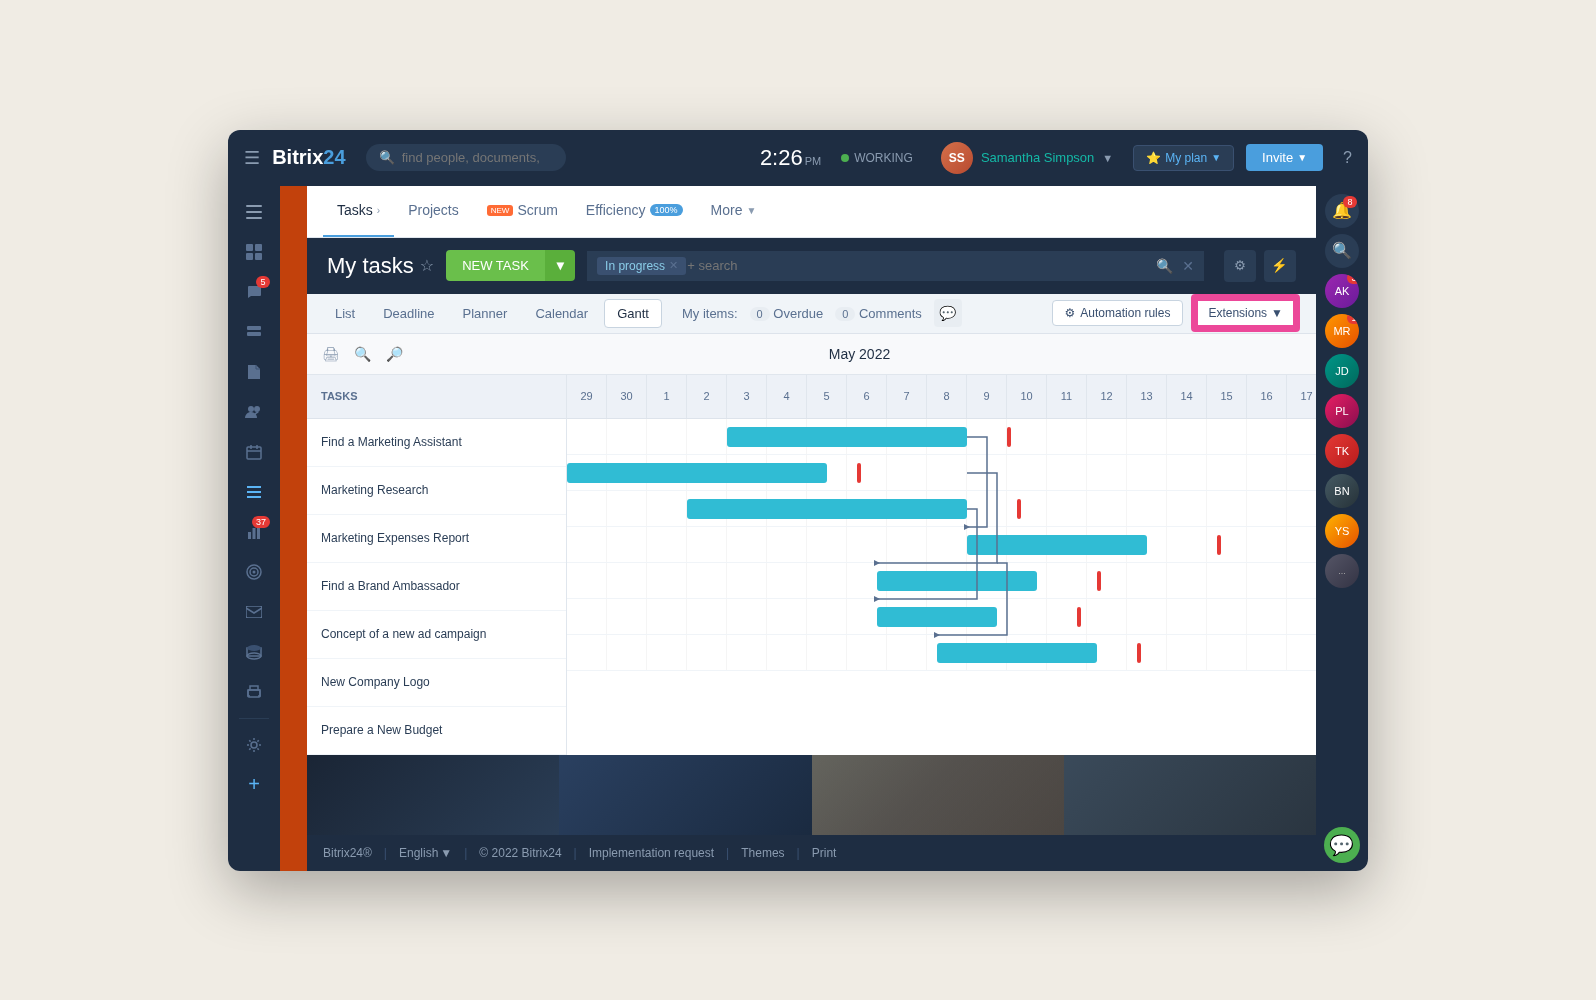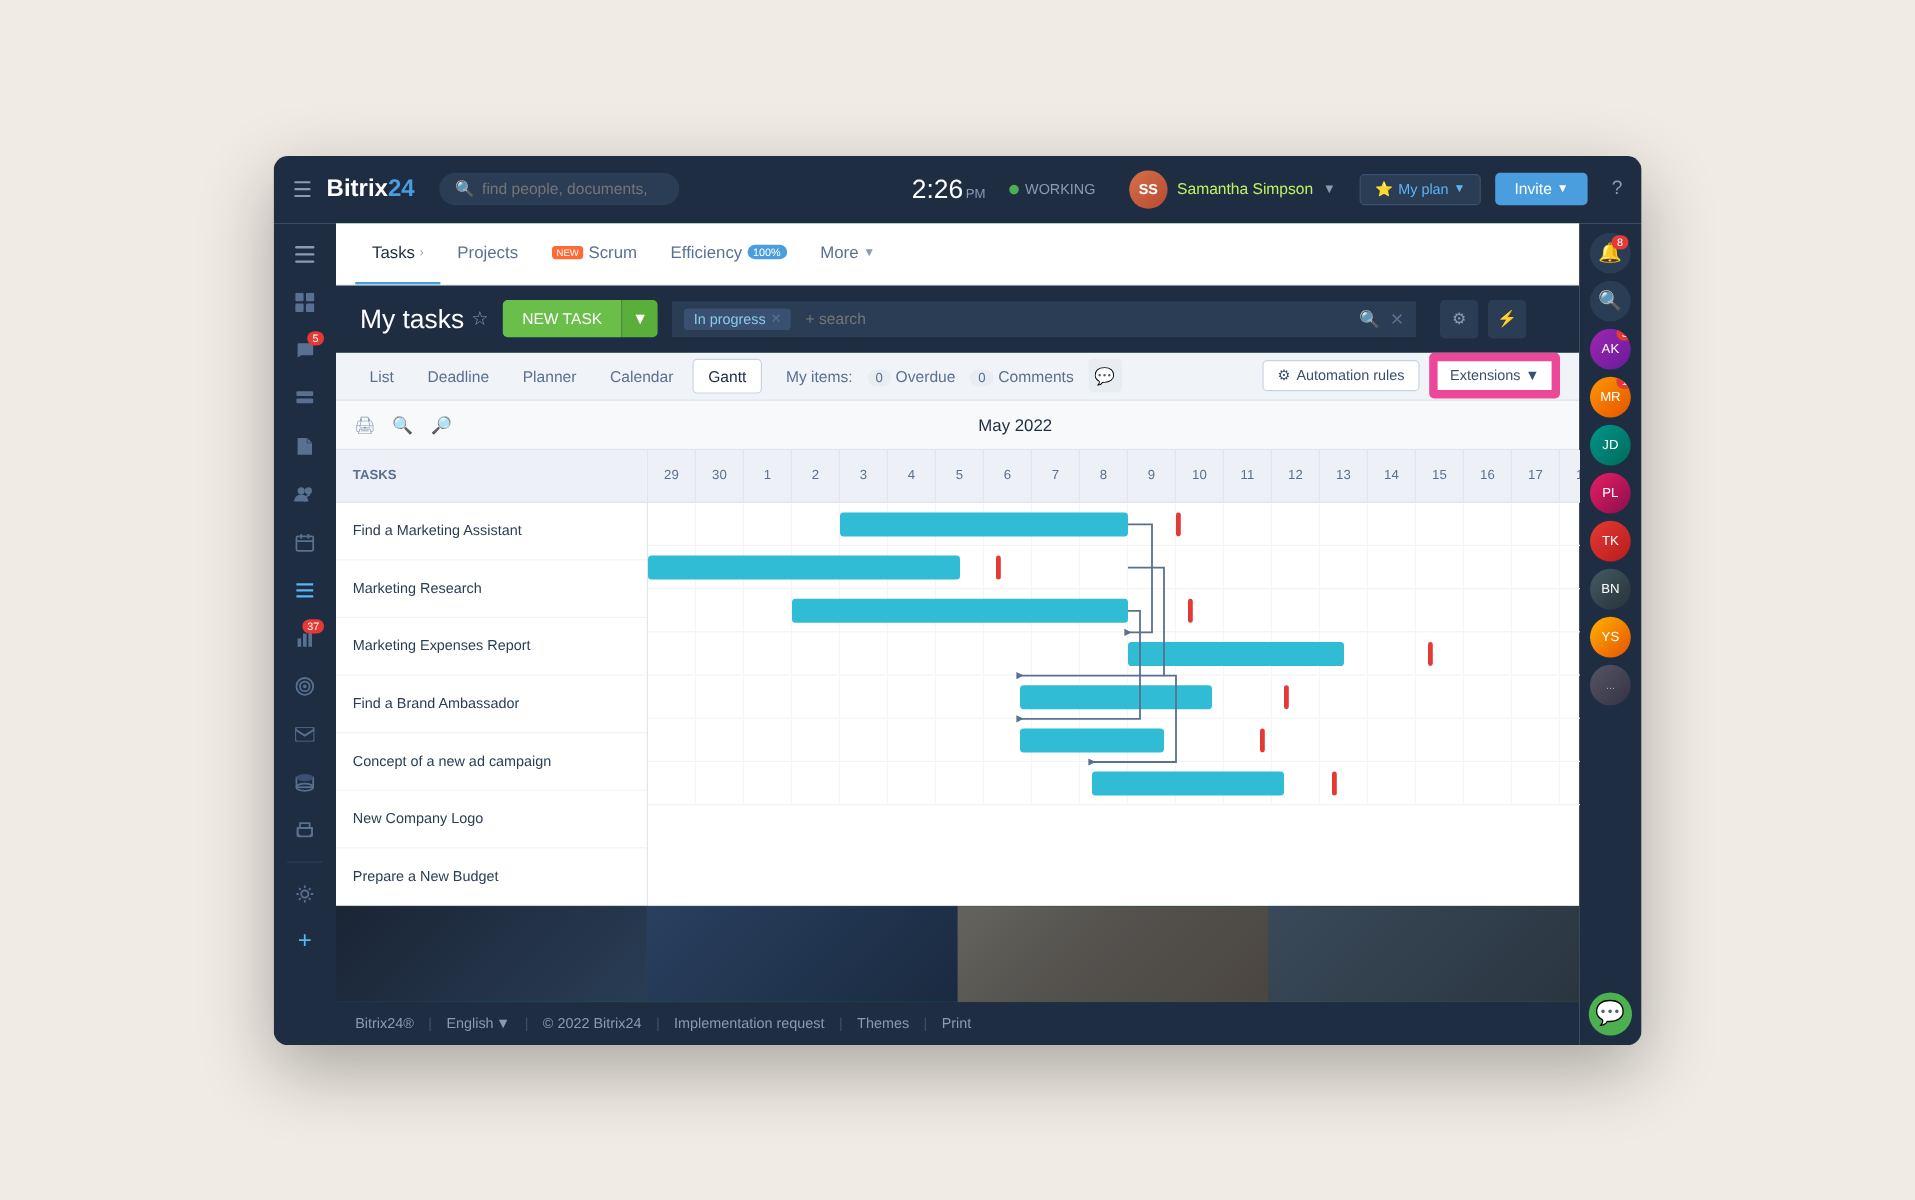--- a/index.html
+++ b/index.html
@@ -79,21 +79,21 @@
       gap: 8px;
       margin-left: 16px;
     }
     .avatar-img {
       width: 32px; height: 32px; border-radius: 50%;
       background: linear-gradient(135deg, #e88, #c55);
       display: flex; align-items: center; justify-content: center;
       color: #fff; font-size: 12px; font-weight: bold;
       overflow: hidden;
     }
-    .user-name { color: #bef264; font-size: 13px; }
+    .user-name { color: #14b8a6; font-size: 13px; }
     .my-plan-btn {
       background: #2a3d55;
       color: #5bb4f5;
       border: 1px solid #3a5070;
       border-radius: 4px;
       padding: 5px 12px;
       font-size: 12px;
       display: flex;
       align-items: center;
       gap: 4px;
@@ -172,24 +172,25 @@
       color: #fff; font-size: 11px;
       cursor: pointer;
       overflow: hidden;
       position: relative;
     }
     .right-avatar .badge { top: -2px; right: -2px; }
 
     
     .content-area {
       flex: 1;
-      background: #15803d;
+      background: #c2410c;
       display: flex;
       flex-direction: column;
       overflow: hidden;
+      padding-left: 27px;
     }
     
     .tab-bar {
       background: #fff;
       border-bottom: 1px solid #e0e6ed;
       display: flex;
       align-items: stretch;
       padding: 0 16px;
       height: 52px;
       flex-shrink: 0;
@@ -261,21 +262,21 @@
       padding: 8px 8px;
       cursor: pointer;
       border-left: 1px solid #5aaf3b;
     }
     .filter-bar {
       background: #2a3d55;
       border-radius: 0;
       display: flex;
       align-items: center;
       padding: 6px 10px;
-      gap: 12px;
+      gap: 1px;
       flex: 1;
       max-width: 620px;
     }
     .filter-tag {
       background: #3a5070;
       color: #8acce8;
       border-radius: 3px;
       padding: 2px 8px;
       font-size: 12px;
       display: flex;

